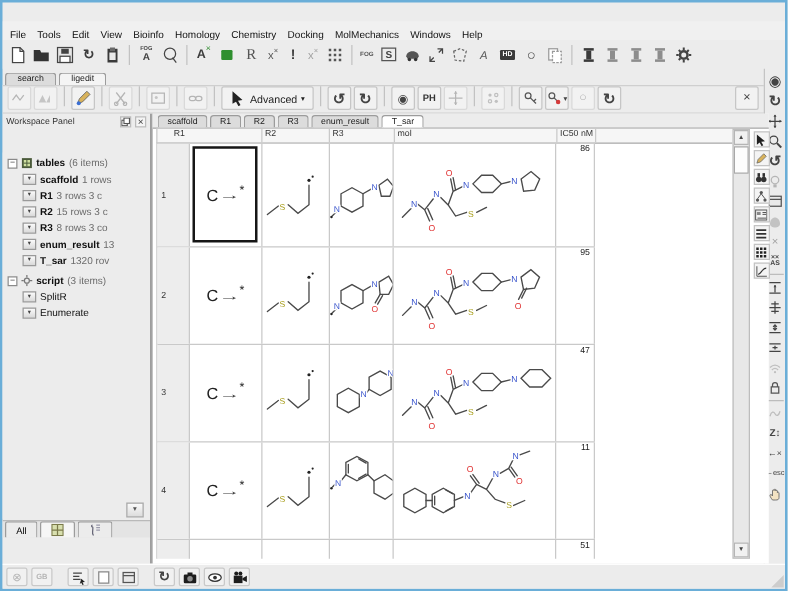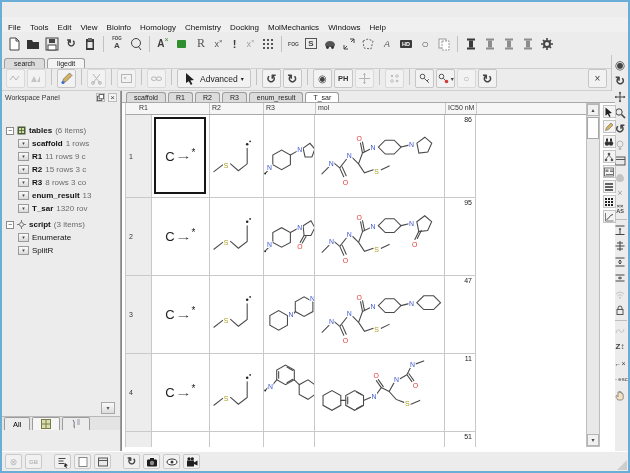--- a/index.html
+++ b/index.html
@@ -494,21 +494,21 @@
         <span class="tmeta">(6 items)</span>
       </div>
       <div class="trow-ws lvl1">
         <span class="dbox">▾</span>
         <span class="tlabel">scaffold</span>
         <span class="tmeta">1 rows</span>
       </div>
       <div class="trow-ws lvl1">
         <span class="dbox">▾</span>
         <span class="tlabel">R1</span>
-        <span class="tmeta">11 rows 9 c</span>
+        <span class="tmeta">3 rows 3 c</span>
       </div>
       <div class="trow-ws lvl1">
         <span class="dbox">▾</span>
         <span class="tlabel">R2</span>
         <span class="tmeta">15 rows 3 c</span>
       </div>
       <div class="trow-ws lvl1">
         <span class="dbox">▾</span>
         <span class="tlabel">R3</span>
         <span class="tmeta">8 rows 3 co</span>
@@ -527,25 +527,25 @@
         <span class="ebox">−</span>
         <svg width="9" height="9" viewBox="0 0 9 9">
             <circle cx="4.5" cy="4.5" r="2" stroke="#777" fill="none"></circle>
             <path d="M4.5 0v2M4.5 7v2M0 4.5h2M7 4.5h2" stroke="#777"></path>
           </svg>
         <span class="tlabel">script</span>
         <span class="tmeta">(3 items)</span>
       </div>
       <div class="trow-ws lvl1">
         <span class="dbox">▾</span>
-        <span>Enumerate</span>
+        <span>SplitR</span>
       </div>
       <div class="trow-ws lvl1">
         <span class="dbox">▾</span>
-        <span>SplitR</span>
+        <span>Enumerate</span>
       </div>
     </div>
     <div class="ws-scrollbox">▾</div>
     <div class="ws-tabs">
       <span class="wtab">All</span>
       <span class="wtab on">
           <svg viewBox="0 0 10 10">
             <rect x=".5" y=".5" width="9" height="9" fill="#d8dfae" stroke="#7a7a4a"></rect>
             <path d="M5 .5v9M.5 5h9" stroke="#7a7a4a"></path>
           </svg>

